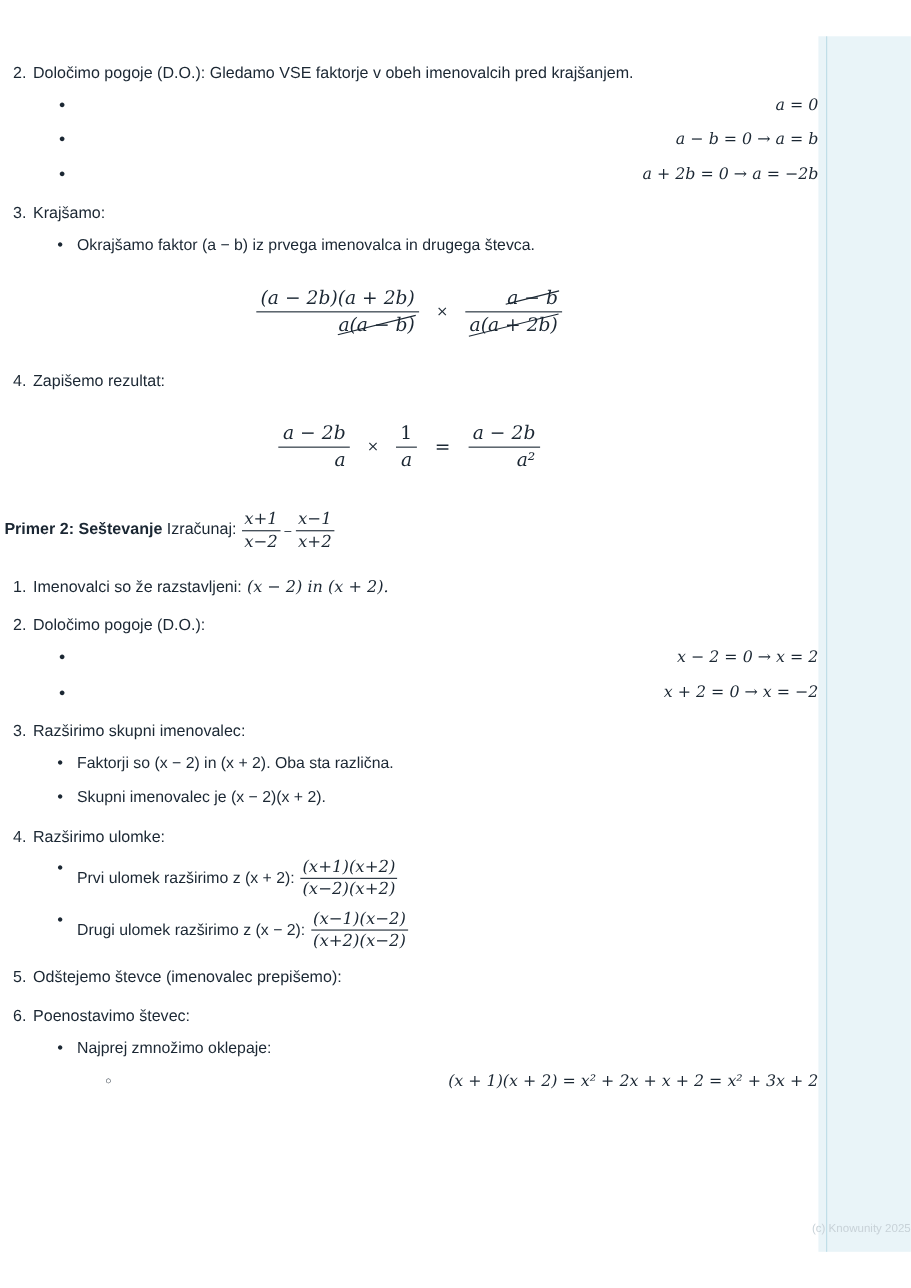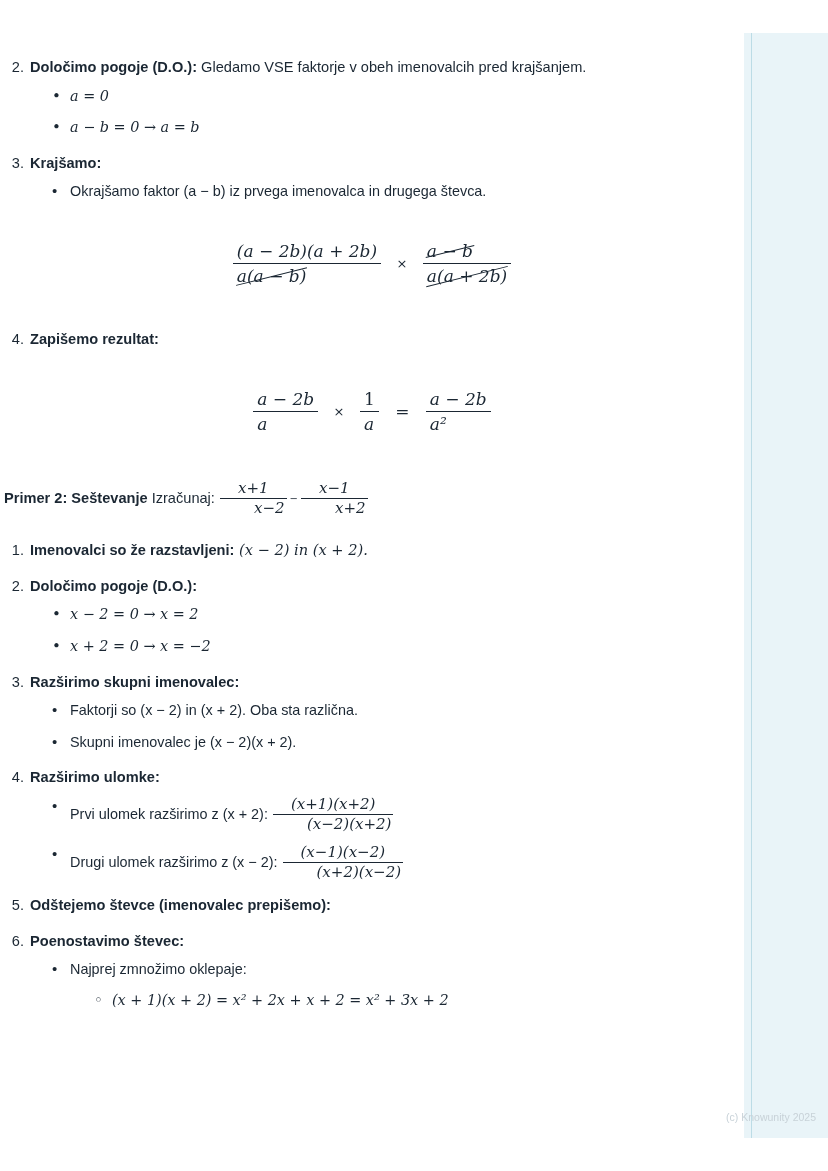--- a/index.html
+++ b/index.html
@@ -60,21 +60,21 @@
   li.step > .num {
     position: absolute;
     left: 4px;
     top: 0;
     width: 20px;
     text-align: right;
     color: #1b2733;
     font-size: 14.6px;
   }
   li.step .lead {
-    font-weight: bold;
+    font-weight: normal;
   }
   ul.bullets {
     margin: 7px 0 0 0;
     padding-left: 22px;
     list-style: none;
   }
   ul.bullets > li {
     position: relative;
     padding-left: 18px;
     margin-bottom: 10px;
@@ -102,33 +102,34 @@
     font-family: "DejaVu Serif", serif;
     font-style: italic;
   }
   .mr {
     font-family: "DejaVu Serif", serif;
     font-style: normal;
   }
   .mathline {
     font-family: "DejaVu Serif", serif;
     font-size: 14.6px;
+    text-align: right;
   }
   
   .display-eq {
     text-align: center;
     margin: 26px 0 30px 0;
     font-family: "DejaVu Serif", serif;
     font-size: 17px;
   }
   .frac {
     display: inline-block;
     vertical-align: middle;
-    text-align: left;
-    margin: 12px 3px;
+    text-align: right;
+    margin: 0 3px;
     position: relative;
   }
   .frac .top {
     display: block;
     padding: 0 4px 2px 4px;
     border-bottom: 1px solid #1b2733;
     white-space: nowrap;
   }
   .frac .bot {
     display: block;
@@ -175,34 +176,33 @@
   .small-frac .top {
     display: block;
     border-bottom: 1px solid #1b2733;
     padding: 0 2px 1px 2px;
     white-space: nowrap;
   }
   .small-frac .bot {
     display: block;
     padding: 1px 2px 0 2px;
     white-space: nowrap;
-    margin-left: 32px;
   }
   .para-example {
     margin: 34px 0 22px 0;
     padding-left: 4px;
     font-size: 14.6px;
     line-height: 1.5;
   }
   .para-example .lead {
     font-weight: bold;
   }
   .watermark {
     position: absolute;
-    right: 12px;
+    right: 0;
     bottom: 48px;
     font-size: 10.5px;
     color: #c8d2d8;
     font-family: "Liberation Sans", sans-serif;
   }
 </style>
 </head>
 <body>
 
 <div class="page">
@@ -213,20 +213,21 @@
   <div class="content">
 
     <ol class="steps">
 
       <li class="step">
         <span class="num">2.</span>
         <span class="lead">Določimo pogoje (D.O.):</span><span> Gledamo VSE faktorje v obeh imenovalcih pred krajšanjem.</span>
         <ul class="bullets">
           <li class="mathline"><span class="m">a = 0</span></li>
           <li class="mathline"><span class="m">a − b = 0 → a = b</span></li>
+          <li class="mathline"><span class="m">a + 2b = 0 → a = −2b</span></li>
         </ul>
       </li>
 
       <li class="step">
         <span class="num">3.</span>
         <span class="lead">Krajšamo:</span>
         <ul class="bullets">
           <li><span>Okrajšamo faktor (a − b) iz prvega imenovalca in drugega števca.</span></li>
         </ul>
       </li>

